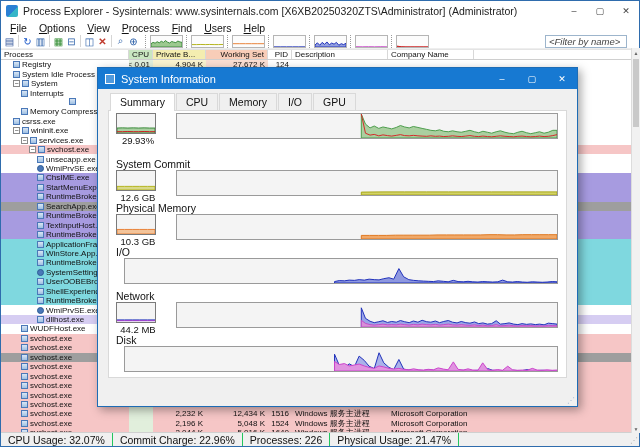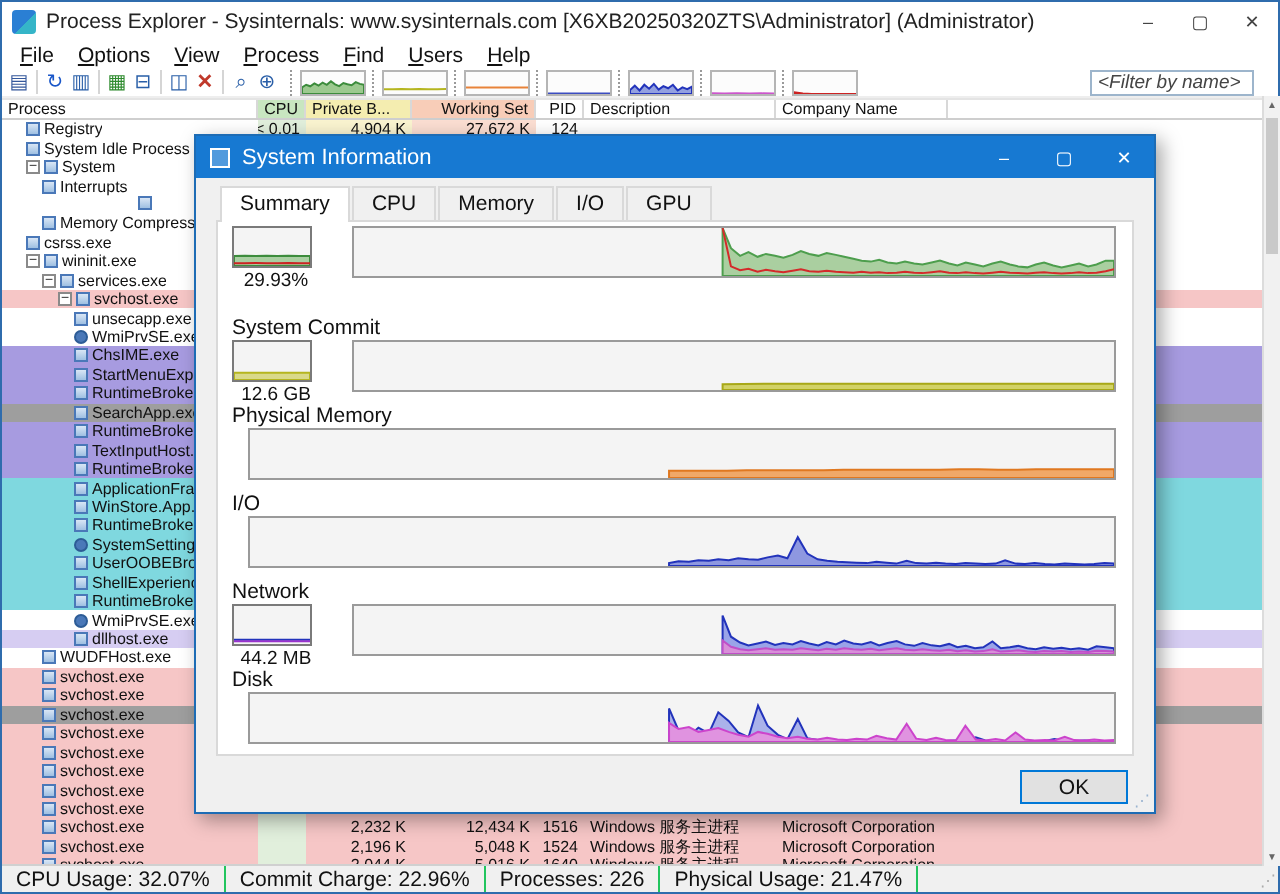--- a/index.html
+++ b/index.html
@@ -805,20 +805,28 @@
             <div class="sec-graph">
               <svg viewBox="0 0 100 100" preserveAspectRatio="none">
                 <polygon points="48.5,100 48.5,88 54.2,87 59.9,87 65.7,87 71.4,87 77.1,87 82.8,87 88.6,87 94.3,87 100.0,87 100,100" fill="#d2d266" stroke="#a8a817" stroke-width="1" vector-effect="non-scaling-stroke"></polygon>
               </svg>
             </div>
           </div>
         </div>
         <div class="section">
           <div class="sec-label">Physical Memory</div>
           <div class="sec-row">
+            <div class="sec-left">
+              <div class="sec-minibox">
+                <svg viewBox="0 0 100 100" preserveAspectRatio="none">
+                  <polygon points="0.0,100 0.0,76 20.0,76 40.0,76 60.0,76 80.0,76 100.0,76 100,100" fill="#f3c49a" stroke="#e8833a" stroke-width="1" vector-effect="non-scaling-stroke"></polygon>
+                </svg>
+              </div>
+              <div class="sec-value">10.3 GB</div>
+            </div>
             <div class="sec-graph">
               <svg viewBox="0 0 100 100" preserveAspectRatio="none">
                 <polygon points="48.5,100 48.5,85 50.7,85 53.0,85 55.2,85 57.5,84 59.7,84 61.9,84 64.2,84 66.4,84 68.7,83 70.9,83 73.1,83 75.4,83 77.6,83 79.8,83 82.1,82 84.3,82 86.6,83 88.8,83 91.0,82 93.3,82 95.5,82 97.8,82 100.0,82 100,100" fill="#f0a868" stroke="#e07820" stroke-width="1" vector-effect="non-scaling-stroke"></polygon>
               </svg>
             </div>
           </div>
         </div>
         <div class="section">
           <div class="sec-label">I/O</div>
           <div class="sec-row">
@@ -854,18 +862,15 @@
           <div class="sec-row">
             <div class="sec-graph">
               <svg viewBox="0 0 100 100" preserveAspectRatio="none">
                 <polygon points="48.5,100 48.5,30 49.6,76 50.8,88 51.9,70 53.1,82 54.2,38 55.4,56 56.5,80 57.7,90 58.8,24 59.9,66 61.1,85 62.2,94 63.4,52 64.5,92 65.7,96 66.8,94 68.0,97 69.1,98 70.2,95 71.4,97 72.5,98 73.7,97 74.8,98 76.0,96 77.1,98 78.3,97 79.4,98 80.5,98 81.7,97 82.8,98 84.0,90 85.1,97 86.3,98 87.4,98 88.6,98 89.7,97 90.8,98 92.0,98 93.1,94 94.3,98 95.4,98 96.6,97 97.7,98 98.9,98 100.0,98 100,100" fill="#aab2ea" stroke="#2233bb" stroke-width="1" vector-effect="non-scaling-stroke"></polygon>
                 <polygon points="48.5,100 48.5,60 49.6,73 50.8,69 51.9,79 53.1,75 54.2,71 55.4,79 56.5,85 57.7,89 58.8,79 59.9,83 61.1,89 62.2,92 63.4,89 64.5,93 65.7,95 66.8,91 68.0,95 69.1,96 70.2,93 71.4,95 72.5,87 73.7,92 74.8,95 76.0,62 77.1,93 78.3,96 79.4,91 80.5,96 81.7,97 82.8,66 84.0,95 85.1,97 86.3,94 87.4,97 88.6,80 89.7,95 90.8,97 92.0,96 93.1,97 94.3,89 95.4,96 96.6,97 97.7,95 98.9,97 100.0,96 100,100" fill="#e093e0" stroke="#cc44cc" stroke-width="1" vector-effect="non-scaling-stroke"></polygon>
               </svg>
             </div>
           </div>
         </div>
       </div>
-    <div class="ok-row">
-      <div class="ok-btn">OK</div>
-    </div>
     <div class="dlg-grip">⋰</div>
   </div>
 </div>
 
 </body></html>

